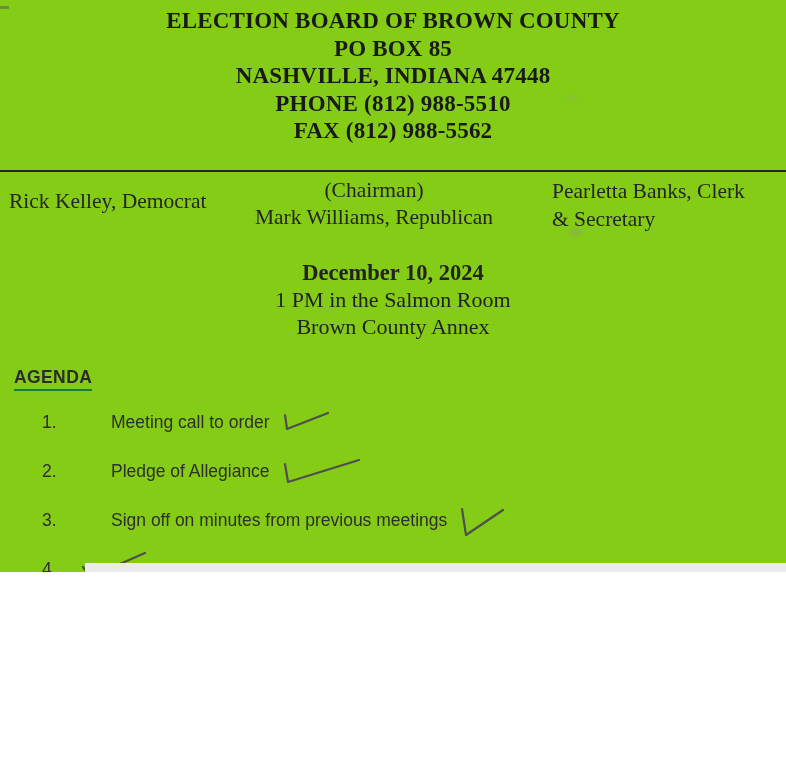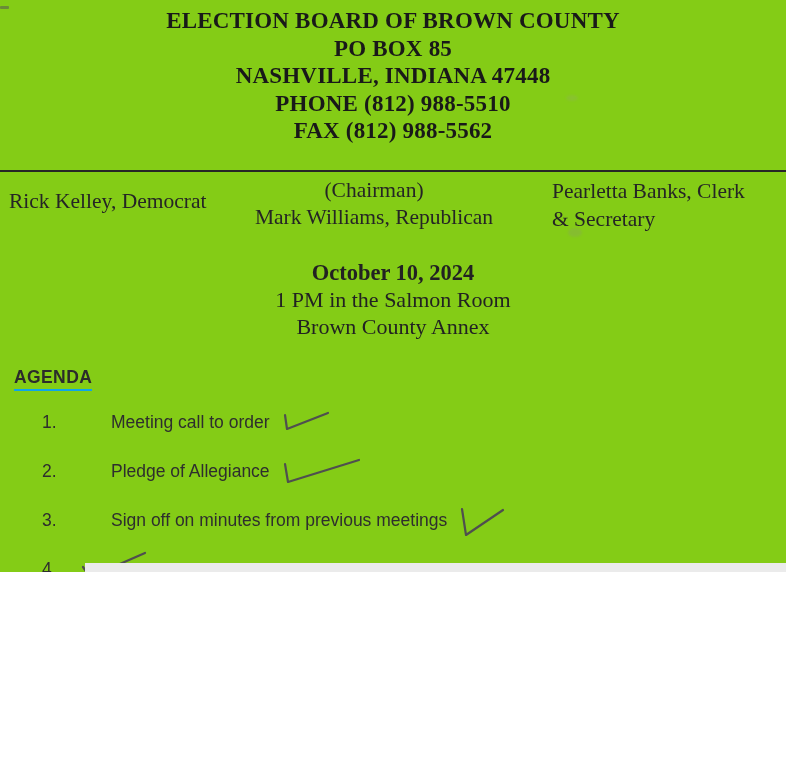--- a/index.html
+++ b/index.html
@@ -36,21 +36,21 @@
   .meeting .date{font-weight:bold;font-size:22.5px;}
   
   .agenda-heading{
     display:inline-block;
     margin:27px 0 0 14px;
     font-family:"Liberation Sans", sans-serif;
     font-weight:bold;
     font-size:17.5px;
     letter-spacing:.4px;
     color:#2b2b2b;
-    border-bottom:2px solid #0ea5e9;
+    border-bottom:2px solid #15803d;
     padding-bottom:1px;
   }
   .agenda-list{margin-top:21px;}
   .agenda-item{
     display:flex;
     align-items:flex-start;
     height:22px;
     margin-bottom:27px;
     font-family:"Liberation Sans", sans-serif;
     font-size:17.5px;
@@ -98,21 +98,21 @@
       <div>Mark Williams, Republican</div>
     </div>
     <div class="official-right">
       <div>Pearletta Banks, Clerk</div>
       <div>&amp; Secretary</div>
     </div>
   </div>
 
   
   <div class="meeting">
-    <div class="date">October 10, 2024</div>
+    <div class="date">December 10, 2024</div>
     <div>1 PM in the Salmon Room</div>
     <div>Brown County Annex</div>
   </div>
 
   
   <div class="agenda-heading">AGENDA</div>
 
   <div class="agenda-list">
 
     <div class="agenda-item">

